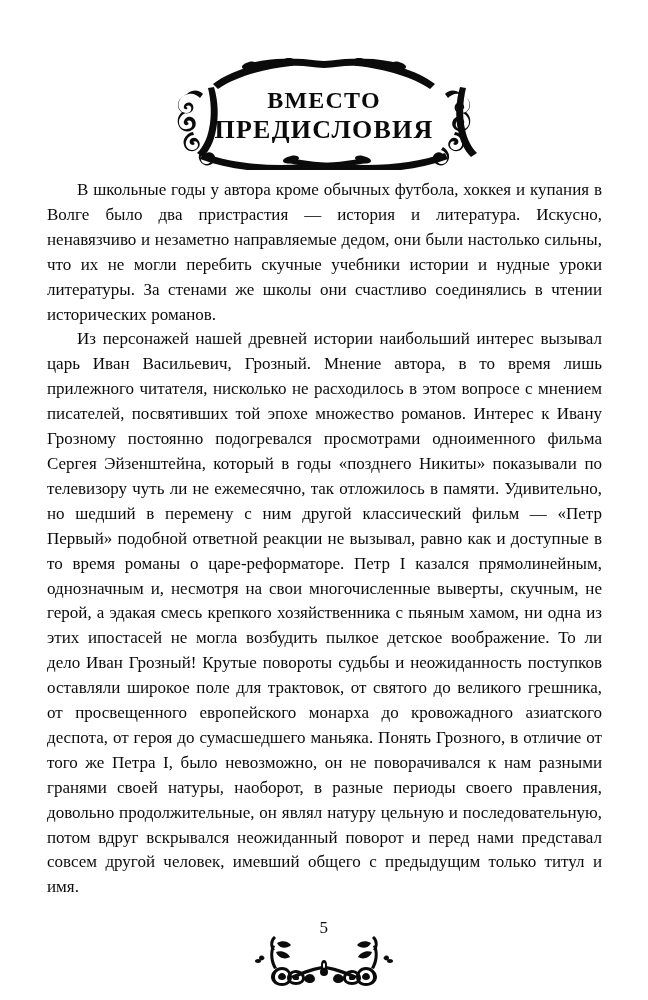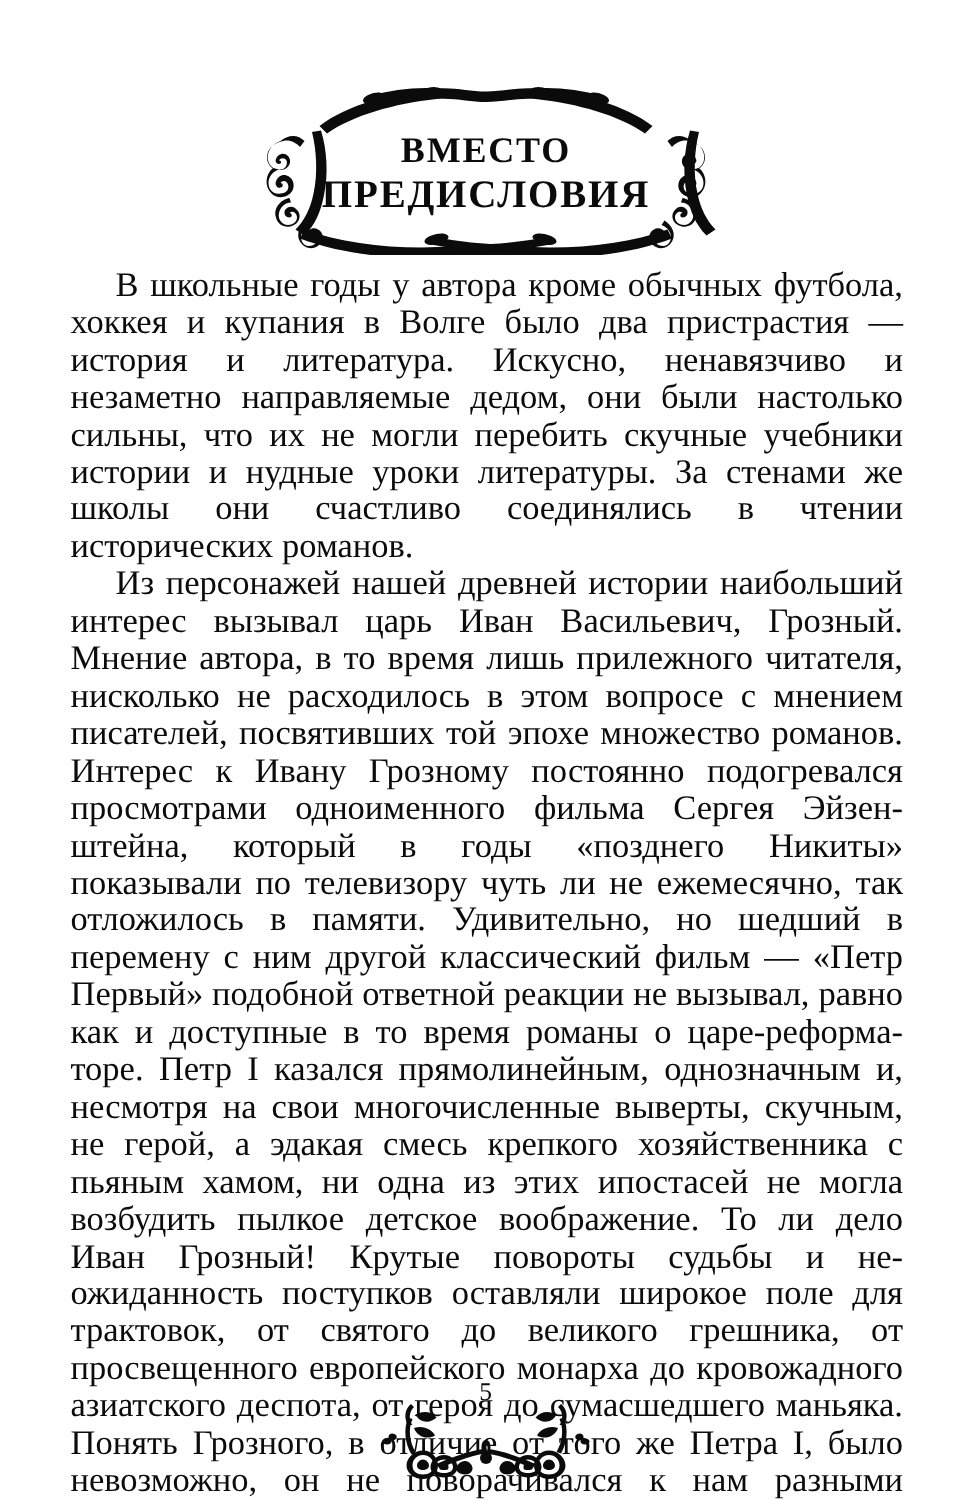--- a/index.html
+++ b/index.html
@@ -42,21 +42,21 @@
     position: absolute;
     left: 47px;
     top: 178px;
     width: 555px;
   }
   .para {
     margin: 0;
     text-align: justify;
     text-justify: inter-word;
     text-indent: 30px;
-    font-size: 23px;
+    font-size: 17px;
     line-height: 24.9px;
     hyphens: manual;
     word-spacing: 0.2px;
   }
   .para + .para {
     margin-top: 0;
   }
 
   
   .folio {

